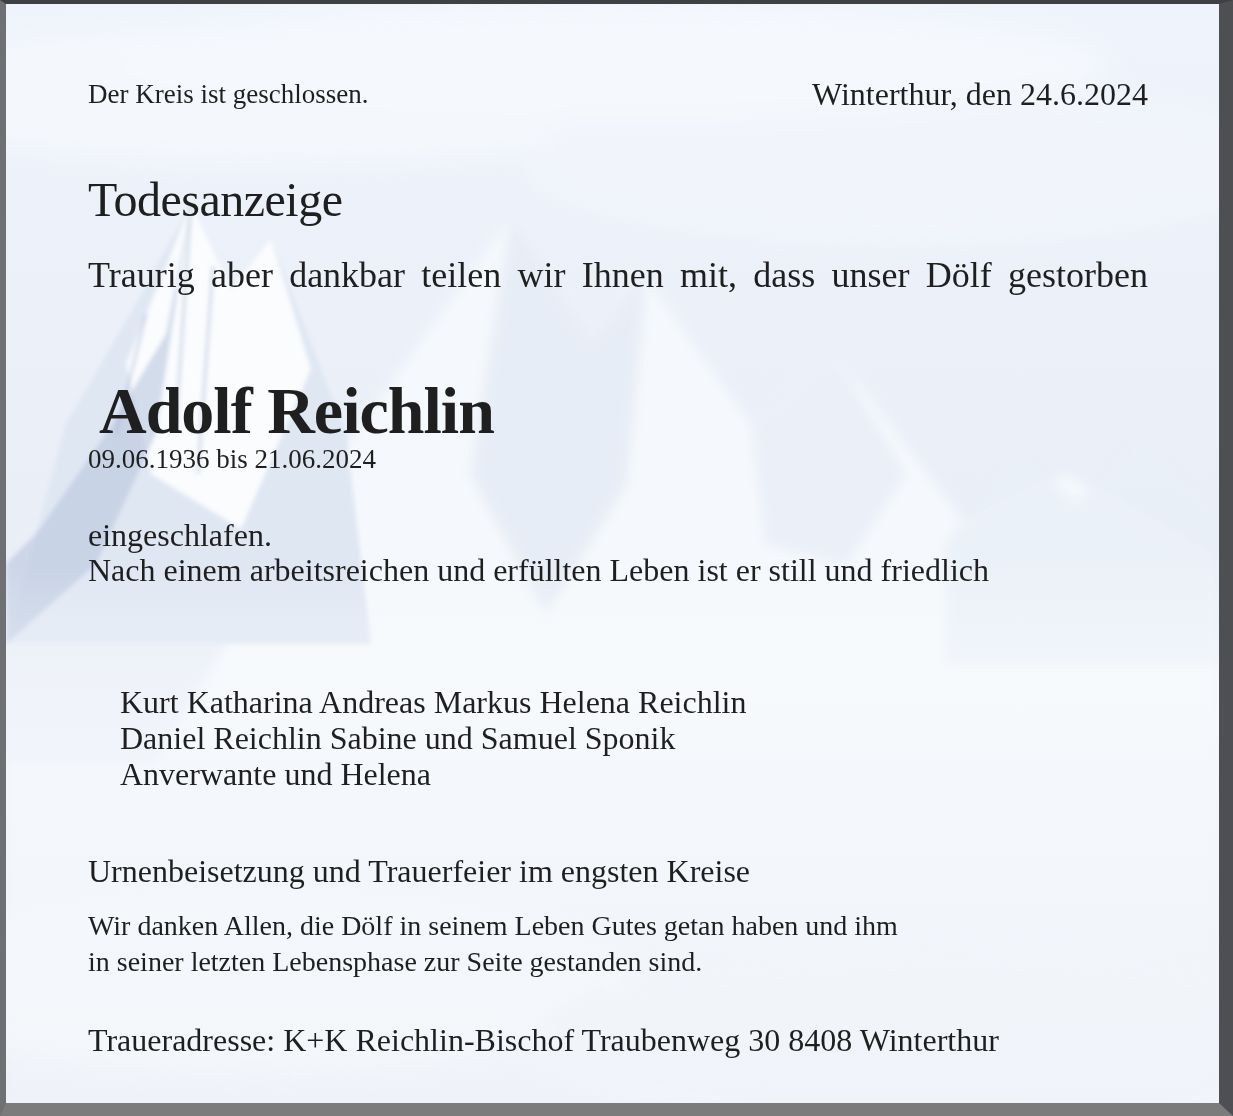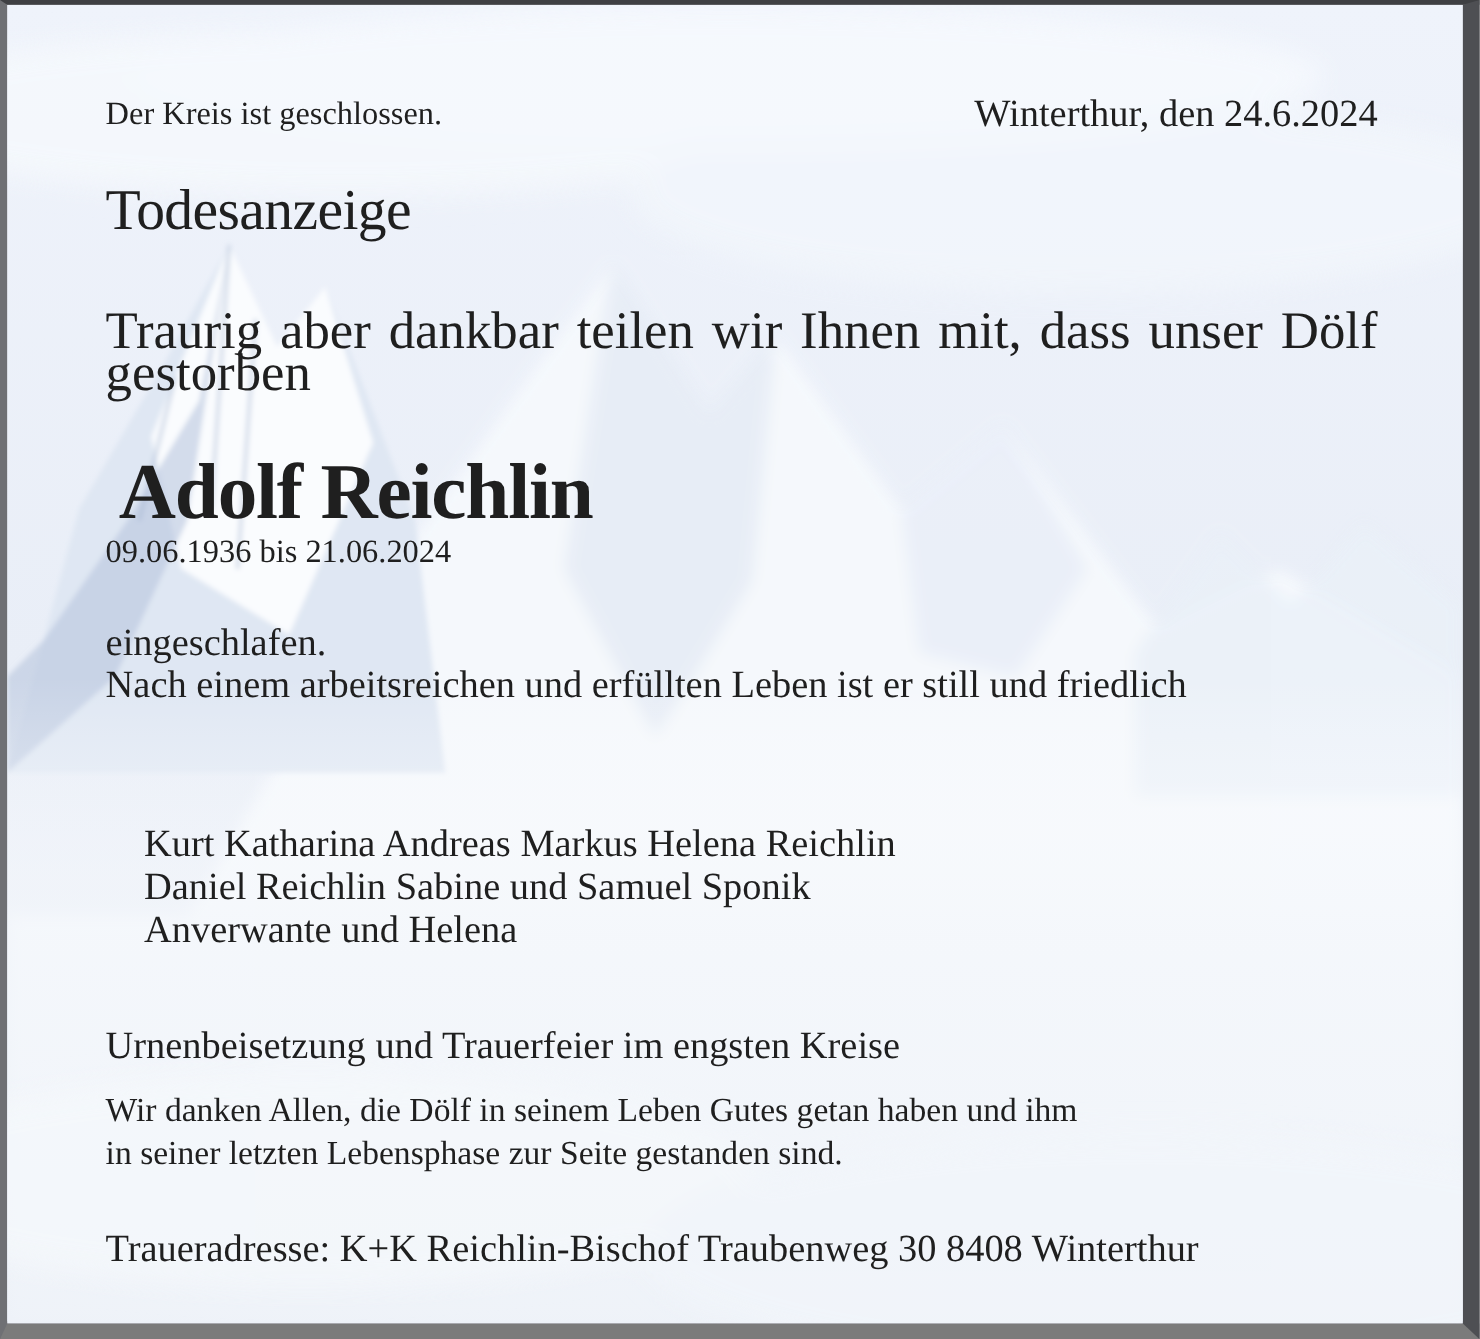--- a/index.html
+++ b/index.html
@@ -48,27 +48,27 @@
   .toprow {
     top: 72px;
     display: flex;
     justify-content: space-between;
     align-items: center;
     gap: 20px;
   }
   .motto { font-size: 27px; }
   .dateline { font-size: 32px; }
   .heading {
-    top: 144px;
+    top: 168px;
     font-size: 48px;
     font-weight: normal;
     margin: 0;
     letter-spacing: -0.5px;
   }
-  .intro { top: 254px; font-size: 44px; line-height: 35px; }
+  .intro { top: 254px; font-size: 36px; line-height: 35px; }
   .justify-line {
     text-align: justify;
     text-align-last: justify;
   }
   .name {
     top: 358px;
     font-size: 66px;
     font-weight: bold;
     margin: 11px;
     letter-spacing: -1px;

